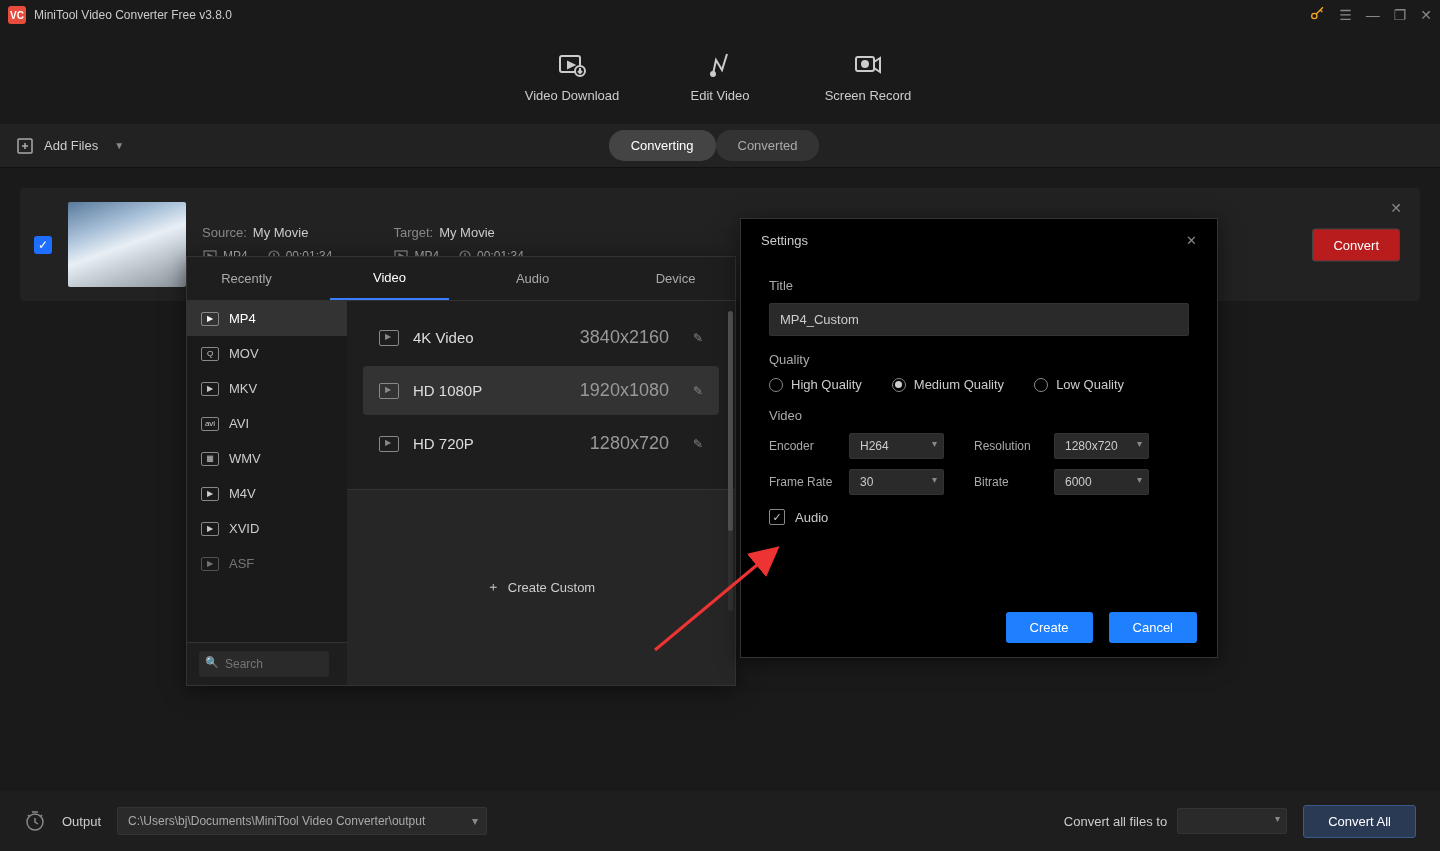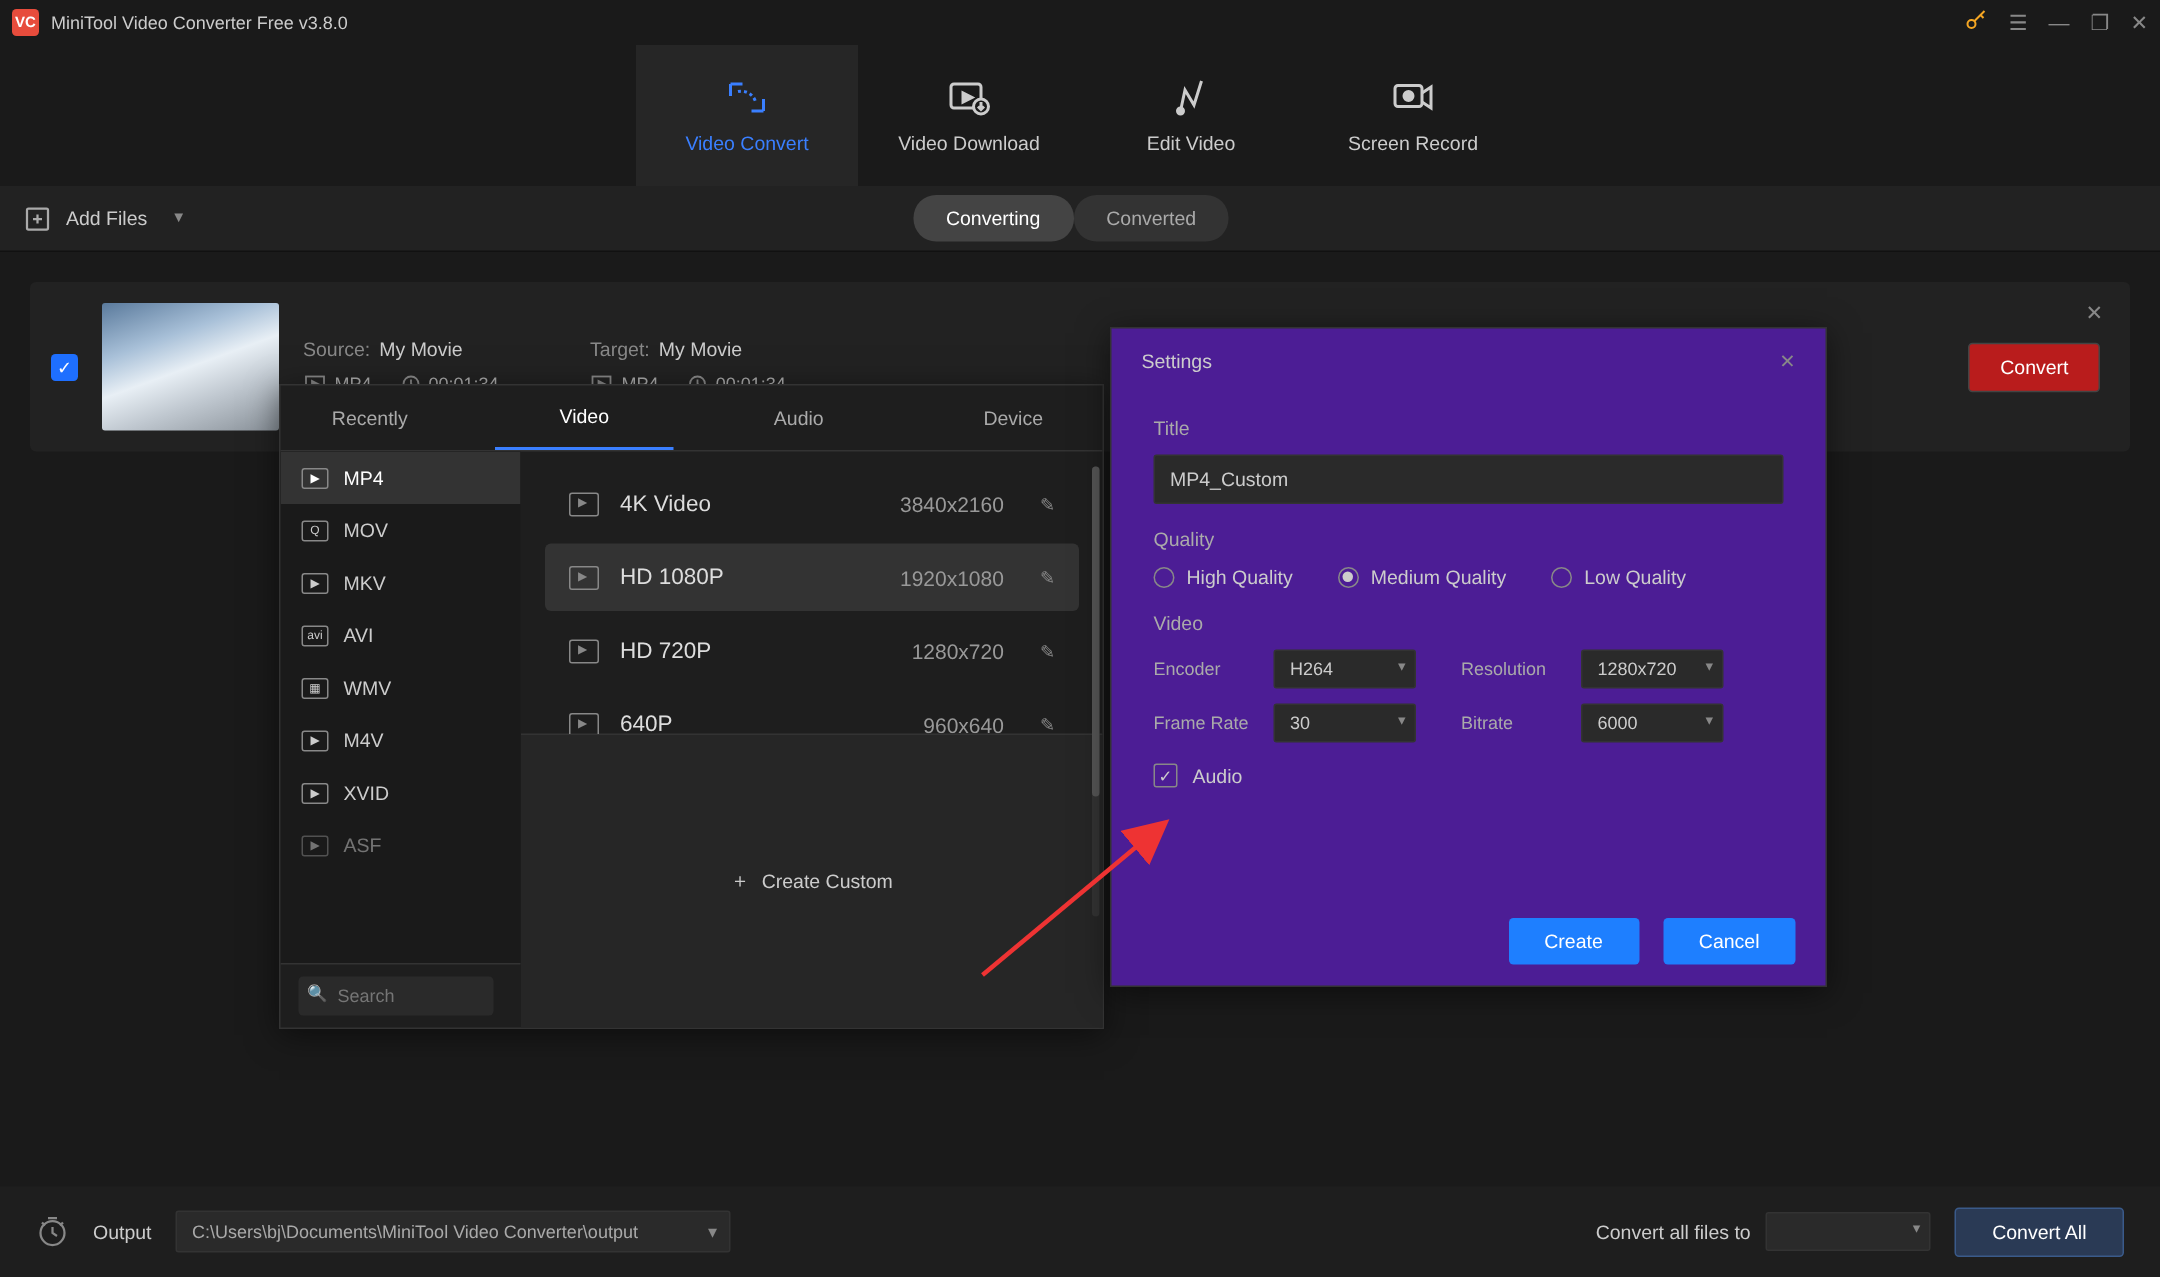--- a/index.html
+++ b/index.html
@@ -53,30 +53,30 @@
 .fmt-list { width: 160px; background: #1a1a1a; overflow-y: auto; }
 .fmt-item { display: flex; align-items: center; gap: 10px; padding: 10px 14px; color: #ccc; font-size: 13px; cursor: pointer; }
 .fmt-item.active { background: #333; color: #fff; }
 .fmt-icon { width: 18px; height: 14px; border: 1.5px solid #888; border-radius: 2px; display: flex; align-items: center; justify-content: center; font-size: 8px; }
 .res-list { flex: 1; overflow-y: auto; padding: 8px; }
 .res-item { display: flex; align-items: center; padding: 14px 16px; margin: 4px 8px; border-radius: 4px; cursor: pointer; gap: 14px; }
 .res-item.active { background: #333; }
 .res-icon { width: 20px; height: 16px; border: 1.5px solid #888; border-radius: 2px; position: relative; }
 .res-icon::after { content: "▶"; position: absolute; left: 5px; top: 1px; font-size: 8px; color: #888; }
 .res-name { flex: 1; color: #ddd; font-size: 15px; }
-.res-dim { color: #999; font-size: 14px; margin-right: 10px; }
+.res-dim { color: #999; font-size: 18px; margin-right: 10px; }
 .res-edit { color: #888; font-size: 12px; }
 .picker-search { padding: 8px 12px; border-top: 1px solid #333; }
 .search-box { background: #2a2a2a; border: none; color: #ccc; padding: 6px 10px 6px 26px; border-radius: 3px; font-size: 12px; width: 130px; }
 .search-wrap { position: relative; display: inline-block; }
 .search-wrap::before { content: "🔍"; position: absolute; left: 6px; top: 5px; font-size: 11px; color: #888; }
 .picker-footer { flex: 1; display: flex; align-items: center; justify-content: center; padding: 12px; border-top: 1px solid #333; background: #262626; cursor: pointer; gap: 8px; color: #ccc; font-size: 13px; }
 
 
-.settings { position: absolute; left: 740px; top: 218px; width: 478px; height: 440px; background: #4c1d95; border: 1px solid #333; box-shadow: 0 4px 20px rgba(0,0,0,.5); display: flex; flex-direction: column; }
+.settings { position: absolute; left: 740px; top: 218px; width: 478px; height: 440px; background: #000000; border: 1px solid #333; box-shadow: 0 4px 20px rgba(0,0,0,.5); display: flex; flex-direction: column; }
 .settings-hd { display: flex; justify-content: space-between; align-items: center; padding: 14px 20px; font-size: 13px; color: #ccc; }
 .settings-hd .x { cursor: pointer; color: #888; }
 .settings-body { flex: 1; padding: 0 28px; overflow-y: auto; }
 .sec-title { font-size: 13px; color: #aaa; margin: 16px 0 10px; }
 .title-input { width: 100%; background: #2a2a2a; border: 1px solid #333; color: #ccc; padding: 8px 10px; font-size: 13px; border-radius: 2px; }
 .radio-row { display: flex; gap: 30px; margin: 8px 0; }
 .radio-opt { display: flex; align-items: center; gap: 8px; font-size: 13px; color: #ccc; cursor: pointer; }
 .radio { width: 14px; height: 14px; border: 1.5px solid #888; border-radius: 50%; display: flex; align-items: center; justify-content: center; }
 .radio.checked::after { content: ""; width: 7px; height: 7px; background: #ccc; border-radius: 50%; }
 .field-row { display: flex; gap: 30px; margin: 10px 0; }
@@ -122,27 +122,20 @@
         </svg>
     </span>
     <span class="titlebar-icon">☰</span>
     <span class="titlebar-icon">—</span>
     <span class="titlebar-icon">❐</span>
     <span class="titlebar-icon">✕</span>
   </div>
 </div>
 
 <div class="navbar">
-  <div class="nav-tab active">
-    <svg class="nav-icon" viewBox="0 0 30 26" fill="none" stroke="#3a7fff" stroke-width="2">
-        <path d="M4 4 h8 M4 4 v8 M26 22 h-8 M26 22 v-8"></path>
-        <path d="M9 9 A10 10 0 0 1 21 17" stroke-dasharray="2 2"></path>
-      </svg>
-    <span>Video Convert</span>
-  </div>
   <div class="nav-tab">
     <svg class="nav-icon" viewBox="0 0 30 26" fill="none" stroke="#ccc" stroke-width="2">
         <rect x="3" y="4" width="20" height="16" rx="2"></rect>
         <polygon points="11,10 11,16 17,13" fill="#ccc"></polygon>
         <circle cx="23" cy="19" r="5" fill="#1a1a1a"></circle>
         <path d="M23 16 v5 M21 19 l2 2 l2 -2"></path>
       </svg>
     <span>Video Download</span>
   </div>
   <div class="nav-tab">

